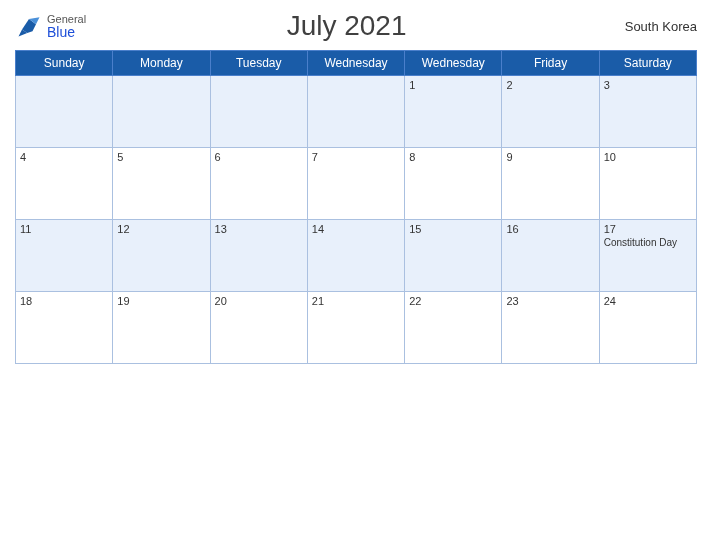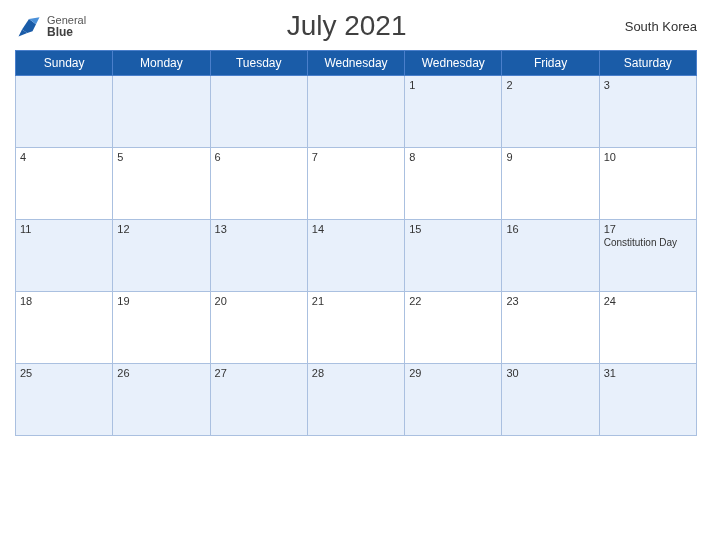--- a/index.html
+++ b/index.html
@@ -31,23 +31,23 @@
       display: flex;
       flex-direction: column;
       line-height: 1;
     }
     .logo-general {
       font-size: 11px;
       color: #555;
       font-weight: normal;
     }
     .logo-blue {
-      font-size: 12px;
-      font-weight: bold;
-      color: #404040;
+      font-size: 14px;
+      font-weight: normal;
+      color: #1d4ed8;
     }
     .logo-bird {
       width: 28px;
       height: 28px;
     }
     .month-title {
       font-size: 28px;
       color: #404040;
       font-weight: normal;
       text-align: center;
@@ -217,38 +217,15 @@
           <td>
             <span class="day-num">22</span>
           </td>
           <td>
             <span class="day-num">23</span>
           </td>
           <td>
             <span class="day-num">24</span>
           </td>
         </tr>
-        <tr>
-          <td>
-            <span class="day-num">25</span>
-          </td>
-          <td>
-            <span class="day-num">26</span>
-          </td>
-          <td>
-            <span class="day-num">27</span>
-          </td>
-          <td>
-            <span class="day-num">28</span>
-          </td>
-          <td>
-            <span class="day-num">29</span>
-          </td>
-          <td>
-            <span class="day-num">30</span>
-          </td>
-          <td>
-            <span class="day-num">31</span>
-          </td>
-        </tr>
       </tbody>
   </table>
 </div>
 
 </body></html>

